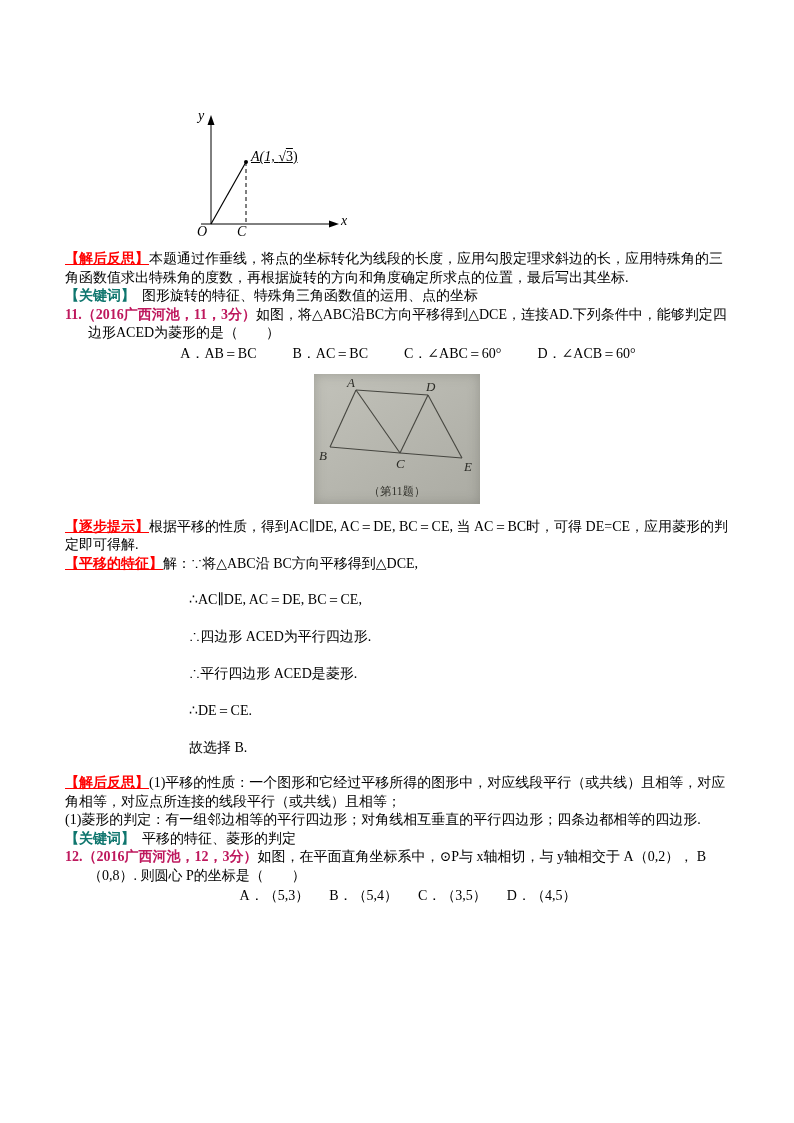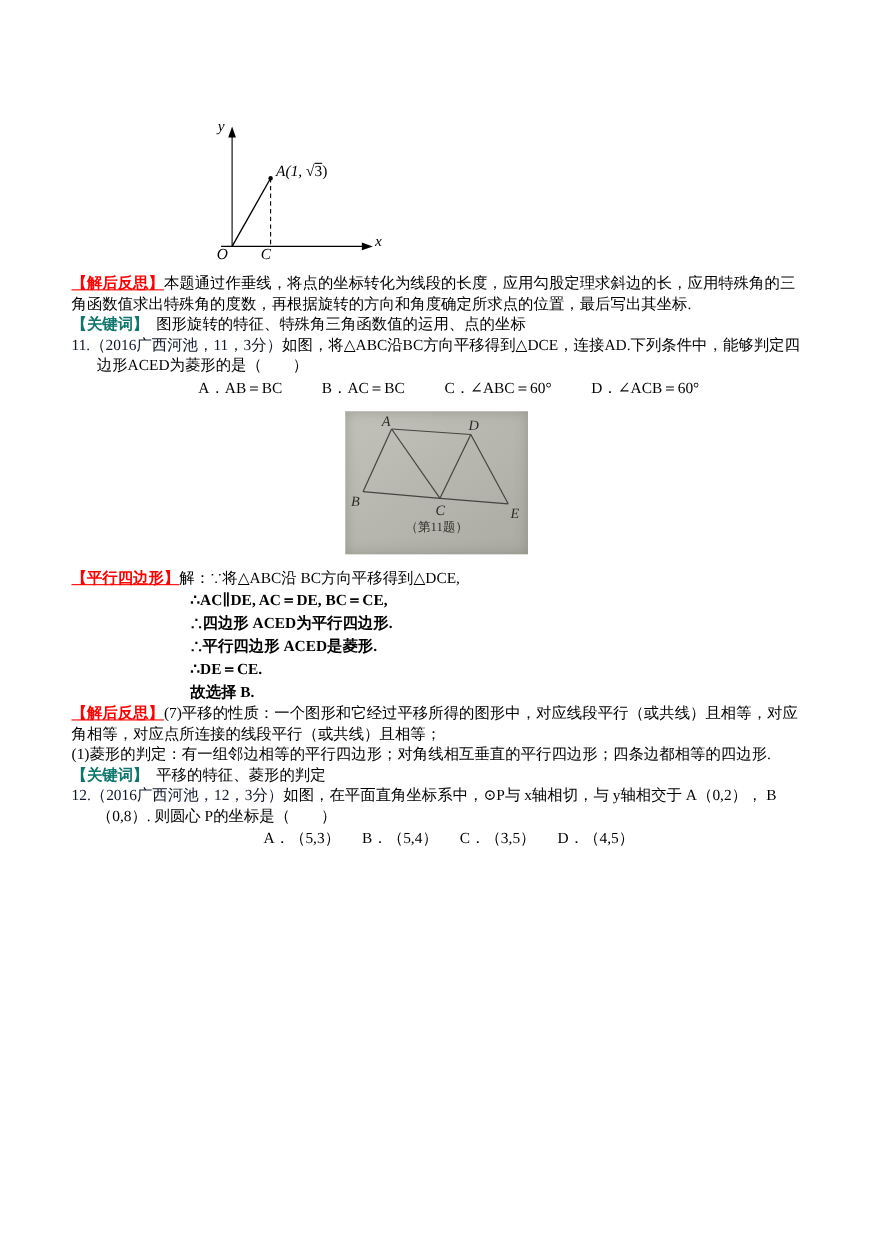--- a/index.html
+++ b/index.html
@@ -10,42 +10,42 @@
     background:#ffffff;
     font-family:"Liberation Serif","DejaVu Serif",serif;
     font-size:14px;color:#000;
     overflow:hidden;
   }
   .content{position:absolute;left:65px;top:108px;width:664px;}
   .para{margin:0;line-height:18.5px;}
   .hang{padding-left:23px;text-indent:-23px;}
   .label-red{color:#ff0000;font-weight:bold;text-decoration:underline;}
   .label-blue{color:#0f766e;font-weight:bold;margin-right:7px;}
-  .qnum{color:#0f172a;font-weight:normal;}
+  .qnum{color:#be185d;font-weight:bold;}
   .options{margin:1px 0 0 22px;line-height:20px;display:flex;gap:36px;justify-content:center;}
   .steps{margin-left:108px;}
-  .step{margin:0;line-height:21px;font-weight:bold;}
+  .step{margin:16px;line-height:21px;}
 
   
   .fig1{position:relative;width:175px;height:130px;margin:4px 0 8px 128px;}
   .fig1 svg{position:absolute;left:0;top:0;}
   .flabel{position:absolute;font-style:italic;font-size:14px;line-height:14px;white-space:nowrap;}
   .sqrt-wrap{font-style:normal;}
   .overline{text-decoration:overline;}
 
   
   .fig2{
     position:relative;width:166px;height:130px;margin:10px auto 14px;
     background:linear-gradient(145deg,#c2c2ba,#abab a3);
     background:linear-gradient(145deg,#c2c2ba,#ababa3);
     box-shadow:inset 0 0 12px rgba(90,90,80,.35);
   }
   .fig2 svg{position:absolute;left:0;top:0;}
   .plabel{position:absolute;font-style:italic;font-size:13px;line-height:13px;color:#2b2b26;white-space:nowrap;}
-  .fig2-caption{position:absolute;left:0;bottom:17px;width:100%;text-align:center;font-size:11.5px;color:#30302a;}
+  .fig2-caption{position:absolute;left:0;bottom:5px;width:100%;text-align:center;font-size:11.5px;color:#30302a;}
 </style>
 </head>
 <body>
 
 <div class="page">
   <div class="content">
 
     <div class="fig1">
       <svg width="175" height="130" viewBox="0 0 175 130">
         <line x1="18" y1="10" x2="18" y2="112" stroke="#000" stroke-width="1"></line>
@@ -53,21 +53,21 @@
         <line x1="8" y1="112" x2="139" y2="112" stroke="#000" stroke-width="1"></line>
         <polygon points="146,112 136,108.5 136,115.5" fill="#000"></polygon>
         <line x1="18" y1="112" x2="53" y2="50" stroke="#000" stroke-width="1.2"></line>
         <line x1="53" y1="50" x2="53" y2="112" stroke="#000" stroke-width="1" stroke-dasharray="4,3"></line>
         <circle cx="53" cy="50" r="2" fill="#000"></circle>
       </svg>
       <span class="flabel" style="left:5px;top:-3px;">y</span>
       <span class="flabel" style="left:148px;top:102px;">x</span>
       <span class="flabel" style="left:4px;top:113px;">O</span>
       <span class="flabel" style="left:44px;top:113px;">C</span>
-      <span class="flabel" style="left:58px;top:38px;"><span>A(1, </span><span class="sqrt-wrap">√</span><span class="sqrt-wrap overline">3</span><span class="sqrt-wrap">)</span></span>
+      <span class="flabel" style="left:58px;top:38px;text-decoration:underline;"><span>A(1, </span><span class="sqrt-wrap">√</span><span class="sqrt-wrap overline">3</span><span class="sqrt-wrap">)</span></span>
     </div>
 
     <p class="para"><span class="label-red">【解后反思】</span><span>本题通过作垂线，将点的坐标转化为线段的长度，应用勾股定理求斜边的长，应用特殊角的三角函数值求出特殊角的度数，再根据旋转的方向和角度确定所求点的位置，最后写出其坐标.</span></p>
 
     <p class="para"><span class="label-blue">【关键词】</span><span>图形旋转的特征、特殊角三角函数值的运用、点的坐标</span></p>
 
     <p class="para hang"><span class="qnum">11.（2016广西河池，11，3分）</span><span>如图，将△ABC沿BC方向平移得到△DCE，连接AD.下列条件中，能够判定四边形ACED为菱形的是（　　）</span></p>
 
     <p class="options">
       <span>A．AB＝BC</span>
@@ -88,31 +88,32 @@
       </svg>
       <span class="plabel" style="left:33px;top:2px;">A</span>
       <span class="plabel" style="left:112px;top:6px;">D</span>
       <span class="plabel" style="left:5px;top:75px;">B</span>
       <span class="plabel" style="left:82px;top:83px;">C</span>
       <span class="plabel" style="left:150px;top:86px;">E</span>
       <div class="fig2-caption">（第11题）</div>
     </div>
 
 
+    <p class="para"><span class="label-red">【逐步提示】</span><span>根据平移的性质，得到AC∥DE, AC＝DE, BC＝CE, 当 AC＝BC时，可得 DE=CE，应用菱形的判定即可得解.</span></p>
 
-    <p class="para"><span class="label-red">【平行四边形】</span><span>解：∵将△ABC沿 BC方向平移得到△DCE,</span></p>
+    <p class="para"><span class="label-red">【平移的特征】</span><span>解：∵将△ABC沿 BC方向平移得到△DCE,</span></p>
     <div class="steps">
       <p class="step">∴AC∥DE, AC＝DE, BC＝CE,</p>
       <p class="step">∴四边形 ACED为平行四边形.</p>
       <p class="step">∴平行四边形 ACED是菱形.</p>
       <p class="step">∴DE＝CE.</p>
       <p class="step">故选择 B.</p>
     </div>
 
-    <p class="para"><span class="label-red">【解后反思】</span><span>(7)平移的性质：一个图形和它经过平移所得的图形中，对应线段平行（或共线）且相等，对应角相等，对应点所连接的线段平行（或共线）且相等；</span></p>
+    <p class="para"><span class="label-red">【解后反思】</span><span>(1)平移的性质：一个图形和它经过平移所得的图形中，对应线段平行（或共线）且相等，对应角相等，对应点所连接的线段平行（或共线）且相等；</span></p>
     <p class="para">(1)菱形的判定：有一组邻边相等的平行四边形；对角线相互垂直的平行四边形；四条边都相等的四边形.</p>
 
     <p class="para"><span class="label-blue">【关键词】</span><span>平移的特征、菱形的判定</span></p>
 
     <p class="para hang"><span class="qnum">12.（2016广西河池，12，3分）</span><span>如图，在平面直角坐标系中，⊙P与 x轴相切，与 y轴相交于 A（0,2）， B（0,8）. 则圆心 P的坐标是（　　）</span></p>
 
     <p class="options" style="gap:20px;">
       <span>A．（5,3）</span>
       <span>B．（5,4）</span>
       <span>C．（3,5）</span>

